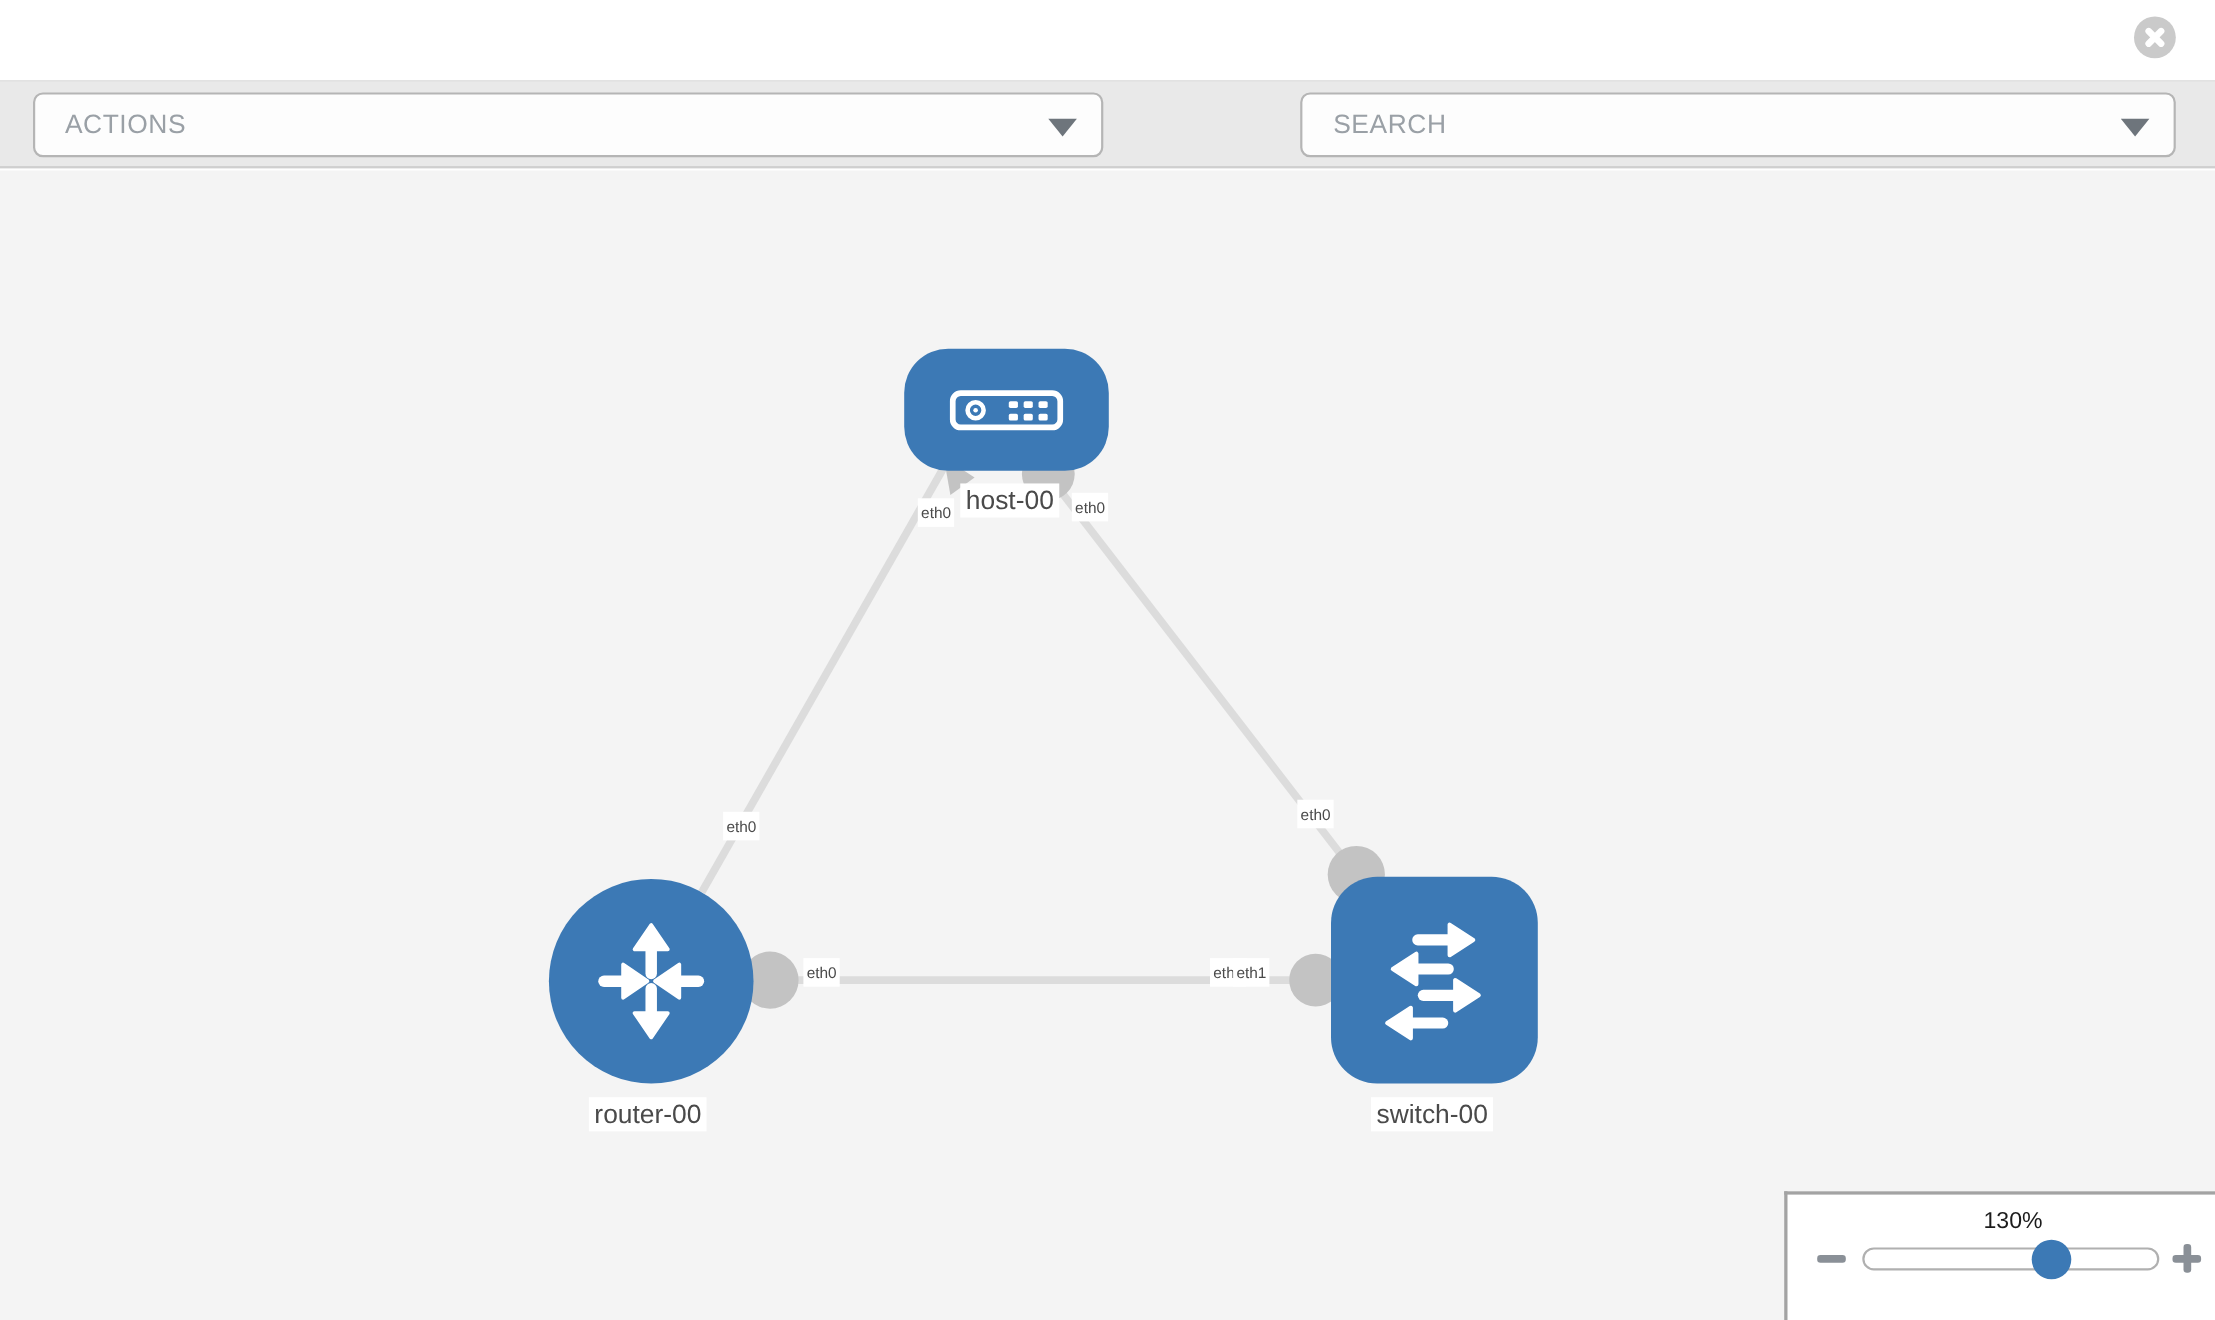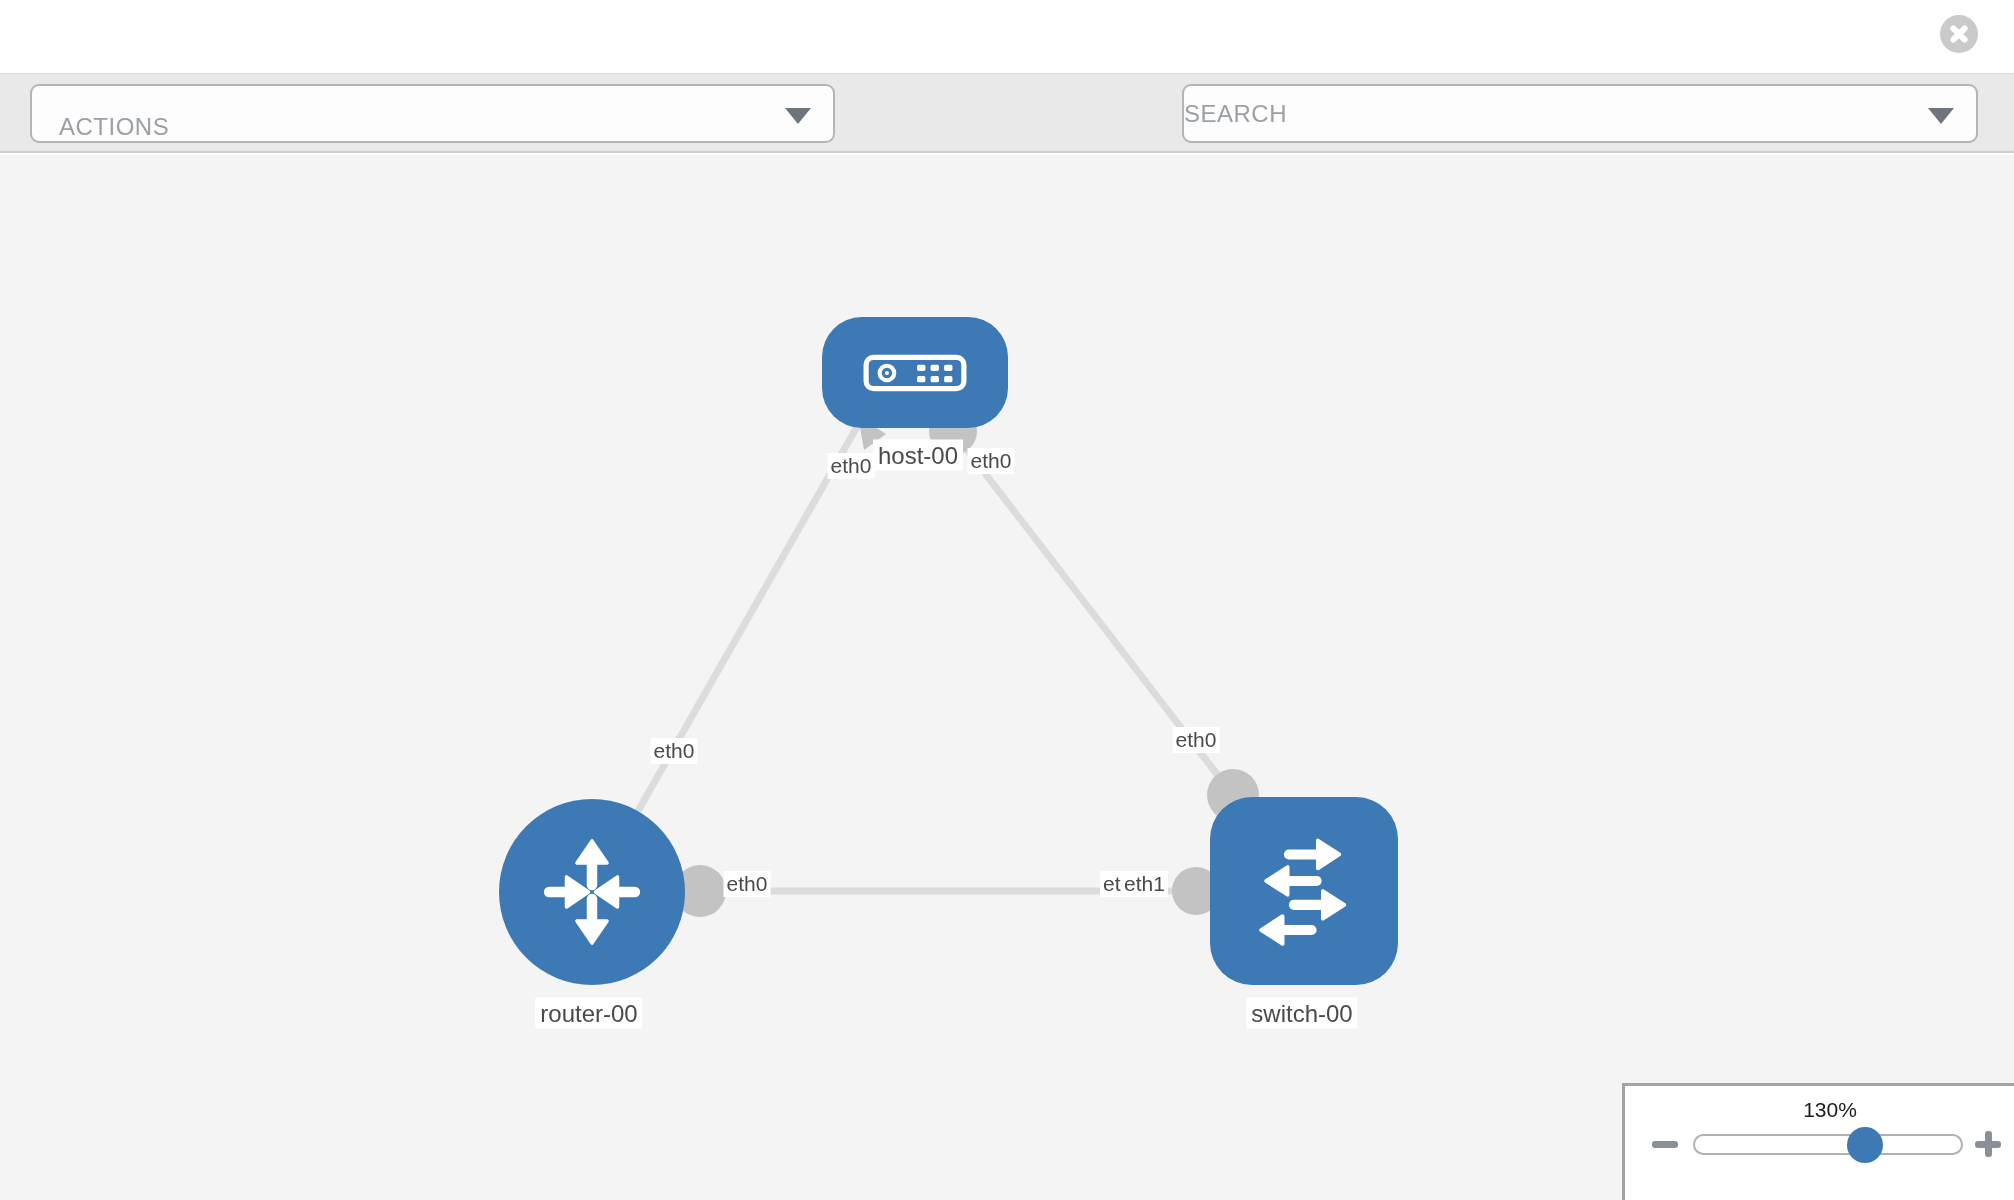--- a/index.html
+++ b/index.html
@@ -45,24 +45,24 @@
     display:flex;align-items:center;cursor:pointer;
   }
   .select-box .ph{
     font-size:24px;color:var(--placeholder_gray);letter-spacing:0.5px;
   }
   .select-box .caret{
     position:absolute;right:22px;top:22px;width:0;height:0;
     border-left:13px solid transparent;border-right:13px solid transparent;
     border-top:16px solid #6e757c;
   }
-  .actions-box{left:30px;width:805px;align-items:flex-end;}
+  .actions-box{left:30px;width:973px;}
   .actions-box .ph{margin-left:27px;}
   .search-box{left:1182px;width:796px;}
-  .search-box .ph{}
+  .search-box .ph{margin-left:28px;}
   .tool-icon{position:absolute;top:95px;width:40px;height:40px;cursor:pointer;}
   .wrench{left:1048px;}
   .key{left:1116px;}
 
   
   .canvas{
     position:absolute;left:0;top:155px;width:2014px;height:1045px;background:#f4f4f4;
   }
   svg.wires{position:absolute;left:0;top:0;}
   .link{stroke:var(--link_gray);stroke-width:7;}
@@ -71,21 +71,21 @@
     position:absolute;background:var(--node_blue);
     display:flex;align-items:center;justify-content:center;cursor:pointer;
   }
   .node-host{left:822px;top:162px;width:186px;height:111px;border-radius:40px;}
   .node-router{left:499px;top:644px;width:186px;height:186px;border-radius:50%;}
   .node-switch{left:1210px;top:642px;width:188px;height:188px;border-radius:42px;}
 
   .iface-label,.node-label{
     position:absolute;background:#ffffff;color:#4a4a4a;white-space:nowrap;
   }
-  .iface-label{font-size:21px;padding:0 3px;line-height:26px;}
+  .iface-label{font-size:14px;padding:0 3px;line-height:26px;}
   .node-label{font-size:24px;padding:1px 5px;line-height:29px;}
   .centered{transform:translate(-50%,-50%);}
 
   
   .zoom-panel{
     position:absolute;left:1622px;top:928px;width:436px;height:117px;background:#ffffff;
     border-left:3px solid #a3a3a3;border-top:3px solid #a3a3a3;
   }
   .zoom-level{
     position:absolute;left:145px;top:12px;width:120px;text-align:center;

